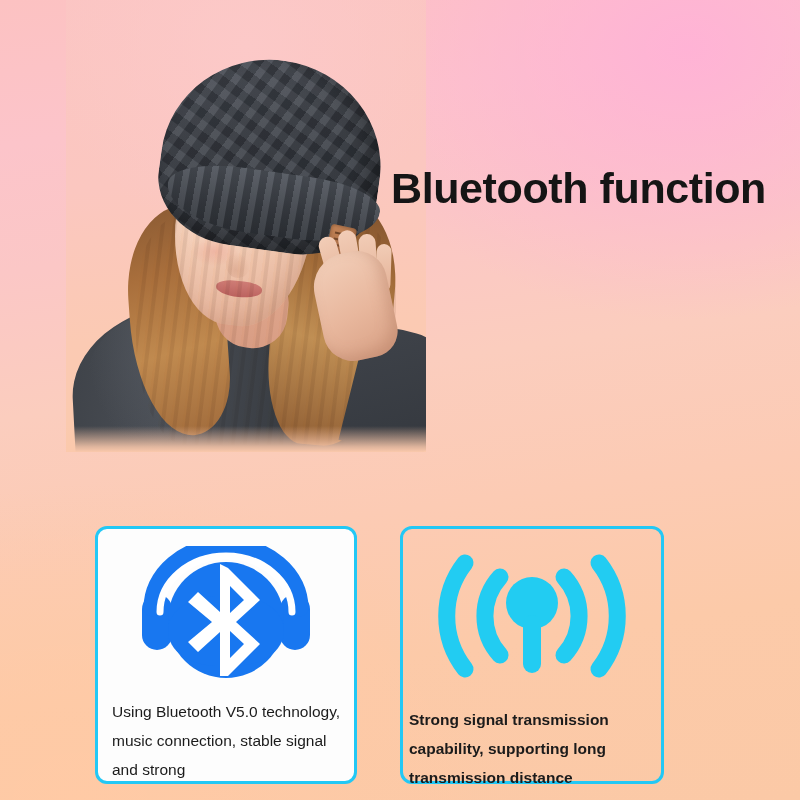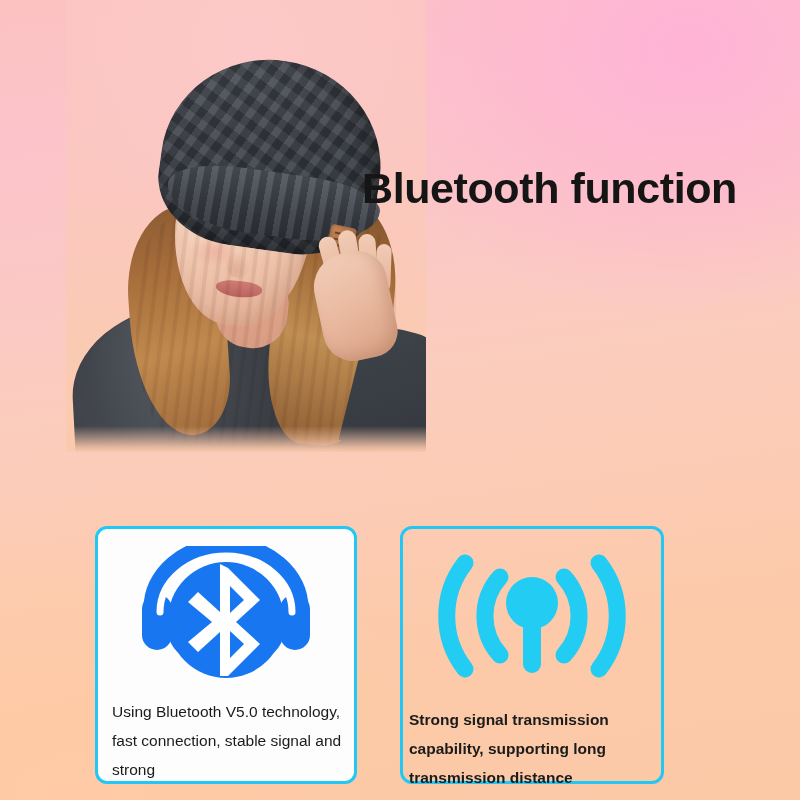--- a/index.html
+++ b/index.html
@@ -284,20 +284,21 @@
     border-radius: 36px 36px 0 0;
     transform: rotate(14deg);
   }
 
   
   #hero-copy {
     position: absolute;
     left: 350px;
     top: 164px;
     width: 445px;
+    text-align: center;
   }
   #hero-title {
     font-size: 43px;
     font-weight: bold;
     color: #151515;
     letter-spacing: -0.4px;
     line-height: 1.15;
     margin: 0 0 16px 12px;
     white-space: nowrap;
   }
@@ -411,21 +412,21 @@
 
         <ellipse cx="90" cy="74" rx="58" ry="58" fill="#1877f0"></ellipse>
         <rect x="32" y="50" width="116" height="70" rx="48" fill="#1877f0"></rect>
 
         <path d="M84 18 L84 66 L62 46 L52 56 L76 76 L52 96 L62 106 L84 86 L84 130
                  L92 130 L124 98 L100 76 L124 54 L92 22 Z
                  M94 40 L108 54 L94 67 Z
                  M94 85 L108 98 L94 112 Z" fill="#ffffff"></path>
       </svg>
     </div>
-    <div class="card-text">Using Bluetooth V5.0 technology, fast connection, stable signal and strong</div>
+    <div class="card-text">Using Bluetooth V5.0 technology, music connection, stable signal and strong</div>
   </div>
 
   <div id="card-signal" class="card">
     <div class="card-icon">
       <svg width="210" height="140" viewBox="0 0 210 140" aria-hidden="true">
         <g fill="none" stroke="#22ccf2" stroke-width="17" stroke-linecap="round">
 
           <path d="M73 34 A58 58 0 0 0 73 112"></path>
           <path d="M137 34 A58 58 0 0 1 137 112"></path>
 

